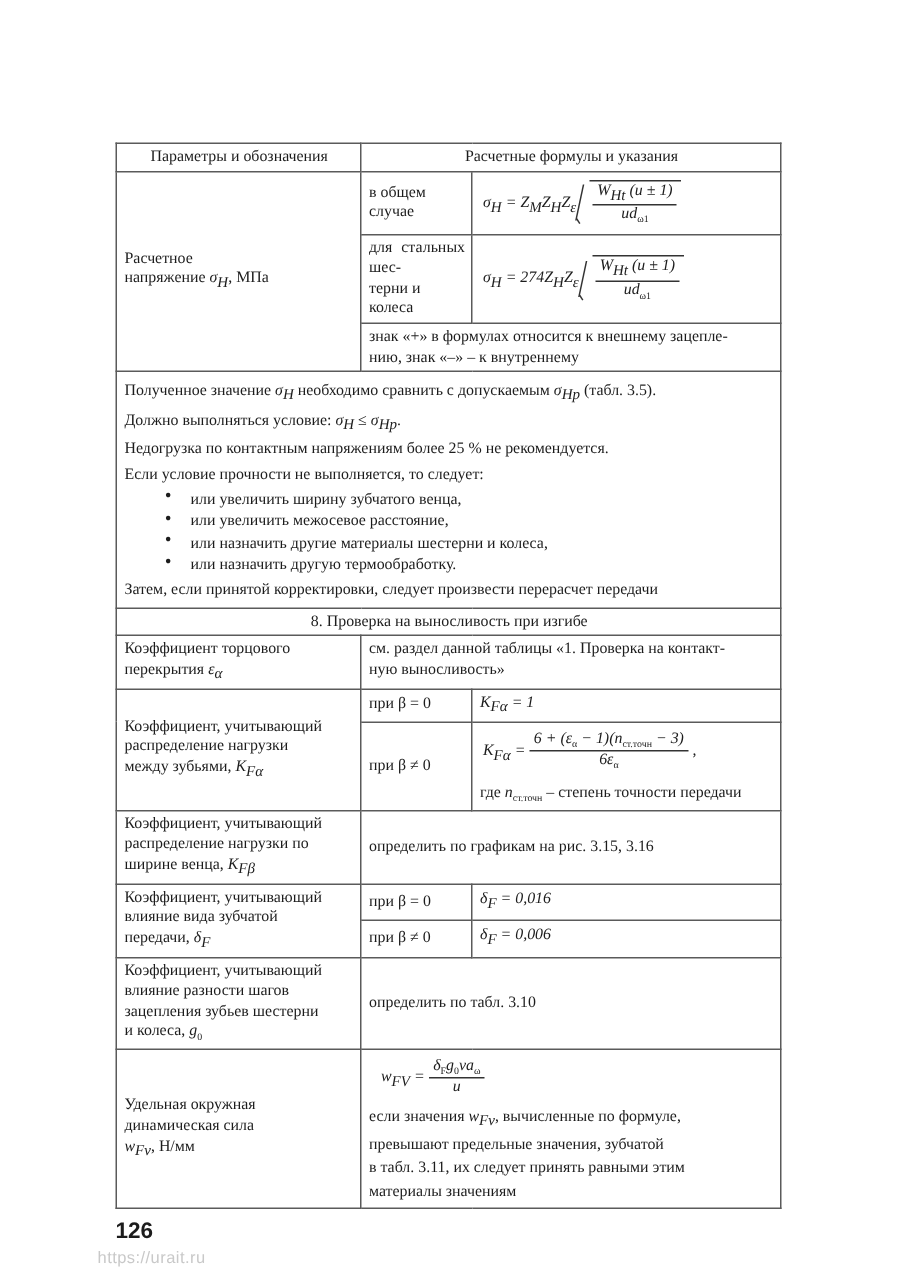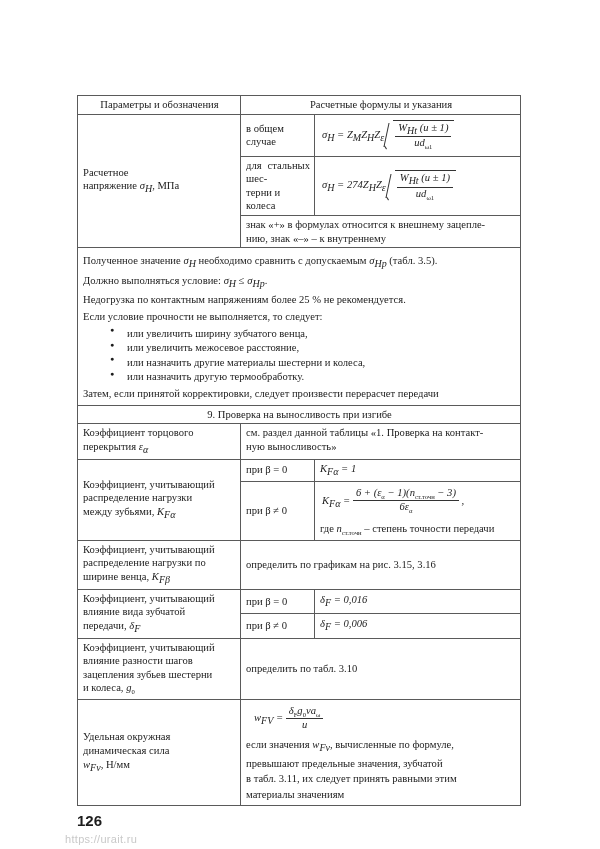--- a/index.html
+++ b/index.html
@@ -199,21 +199,21 @@
             <li>или увеличить ширину зубчатого венца,</li>
             <li>или увеличить межосевое расстояние,</li>
             <li>или назначить другие материалы шестерни и колеса,</li>
             <li>или назначить другую термообработку.</li>
           </ul>
           <div class="blockline">Затем, если принятой корректировки, следует произвести перерасчет передачи</div>
         </td>
       </tr>
 
       <tr>
-        <td colspan="3" class="ctr">9. Проверка на выносливость при изгибе</td>
+        <td colspan="3" class="ctr">8. Проверка на выносливость при изгибе</td>
       </tr>
 
       <tr>
         <td>
           <div>Коэффициент торцового</div>
           <div><span>перекрытия </span><span class="nm">ε</span><span class="subi">α</span></div>
         </td>
         <td colspan="2">
           <div class="just">см. раздел данной таблицы «1. Проверка на контакт-</div>
           <div>ную выносливость»</div>

